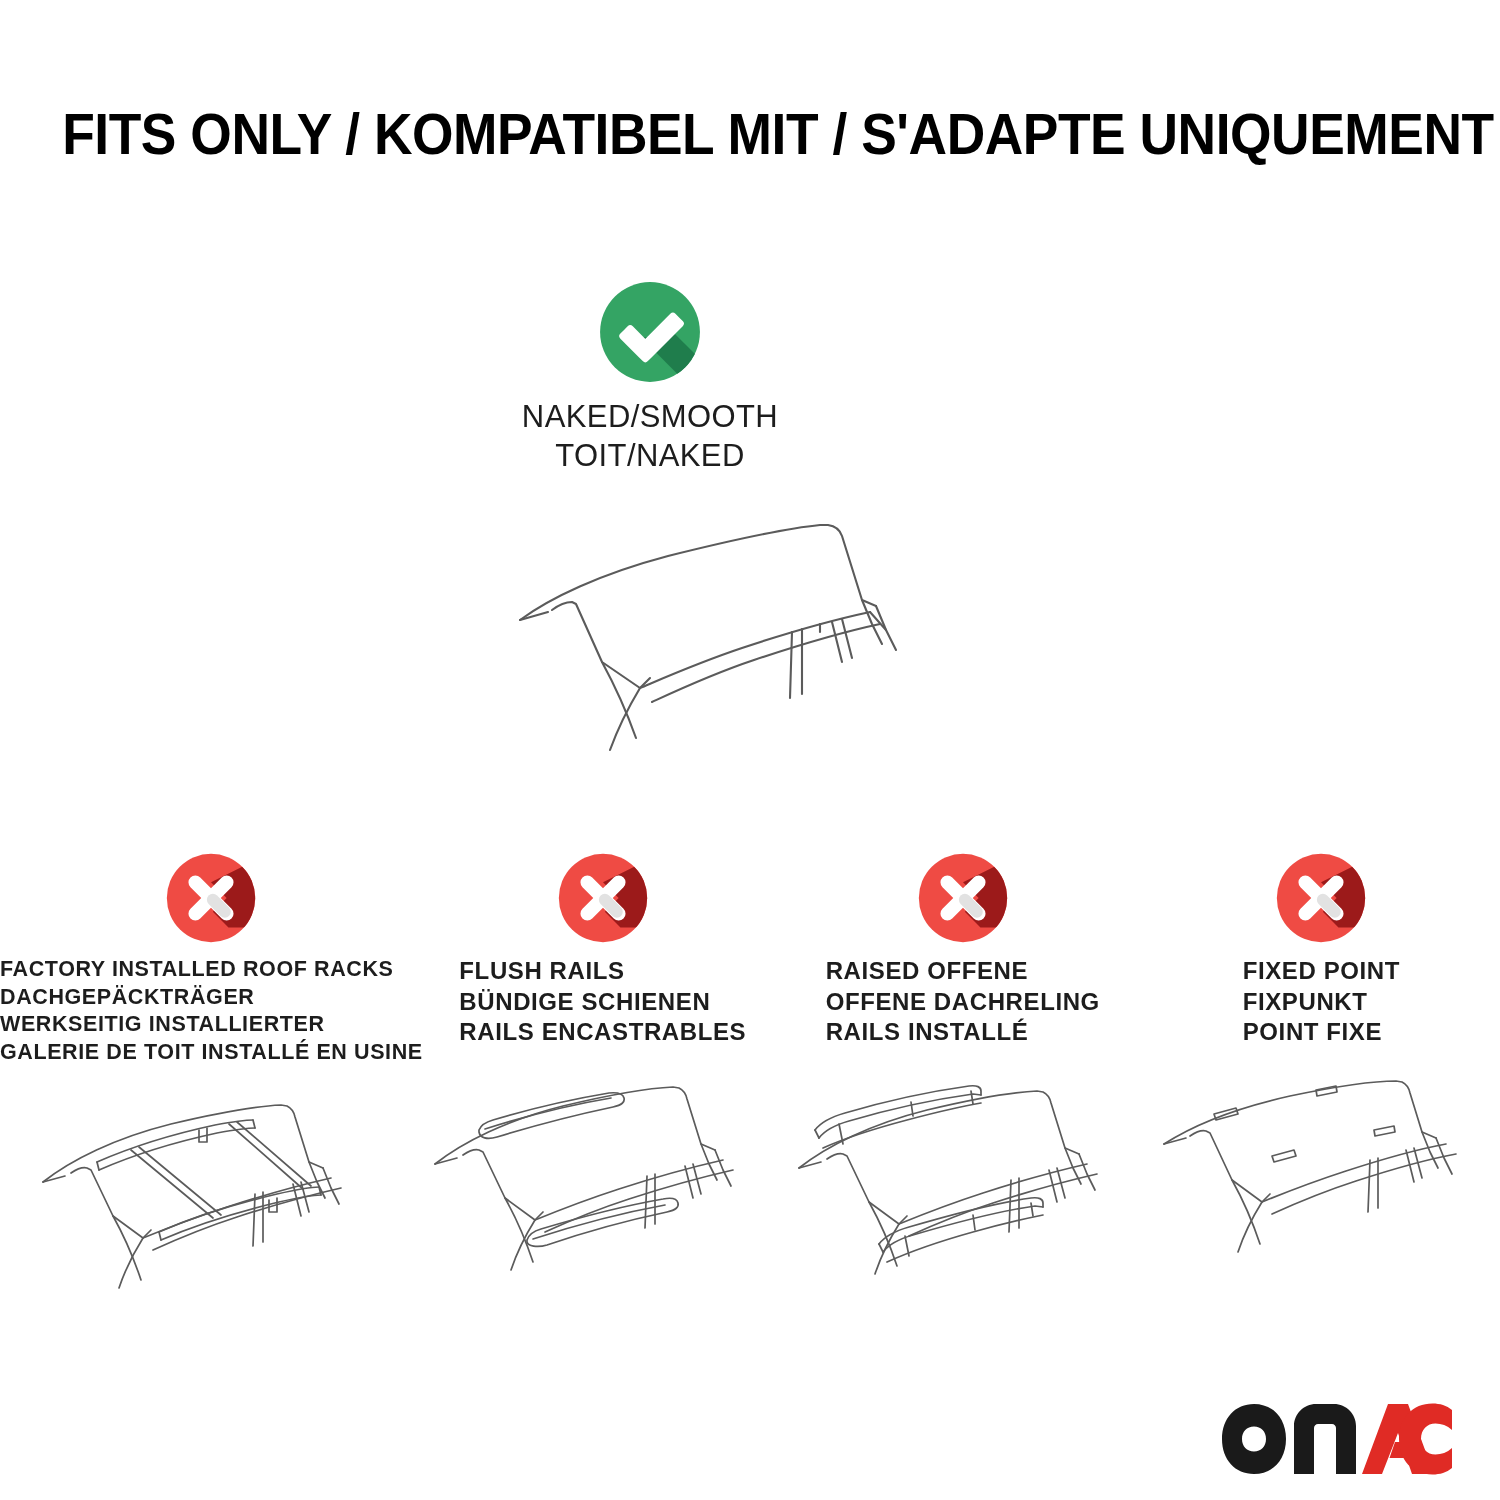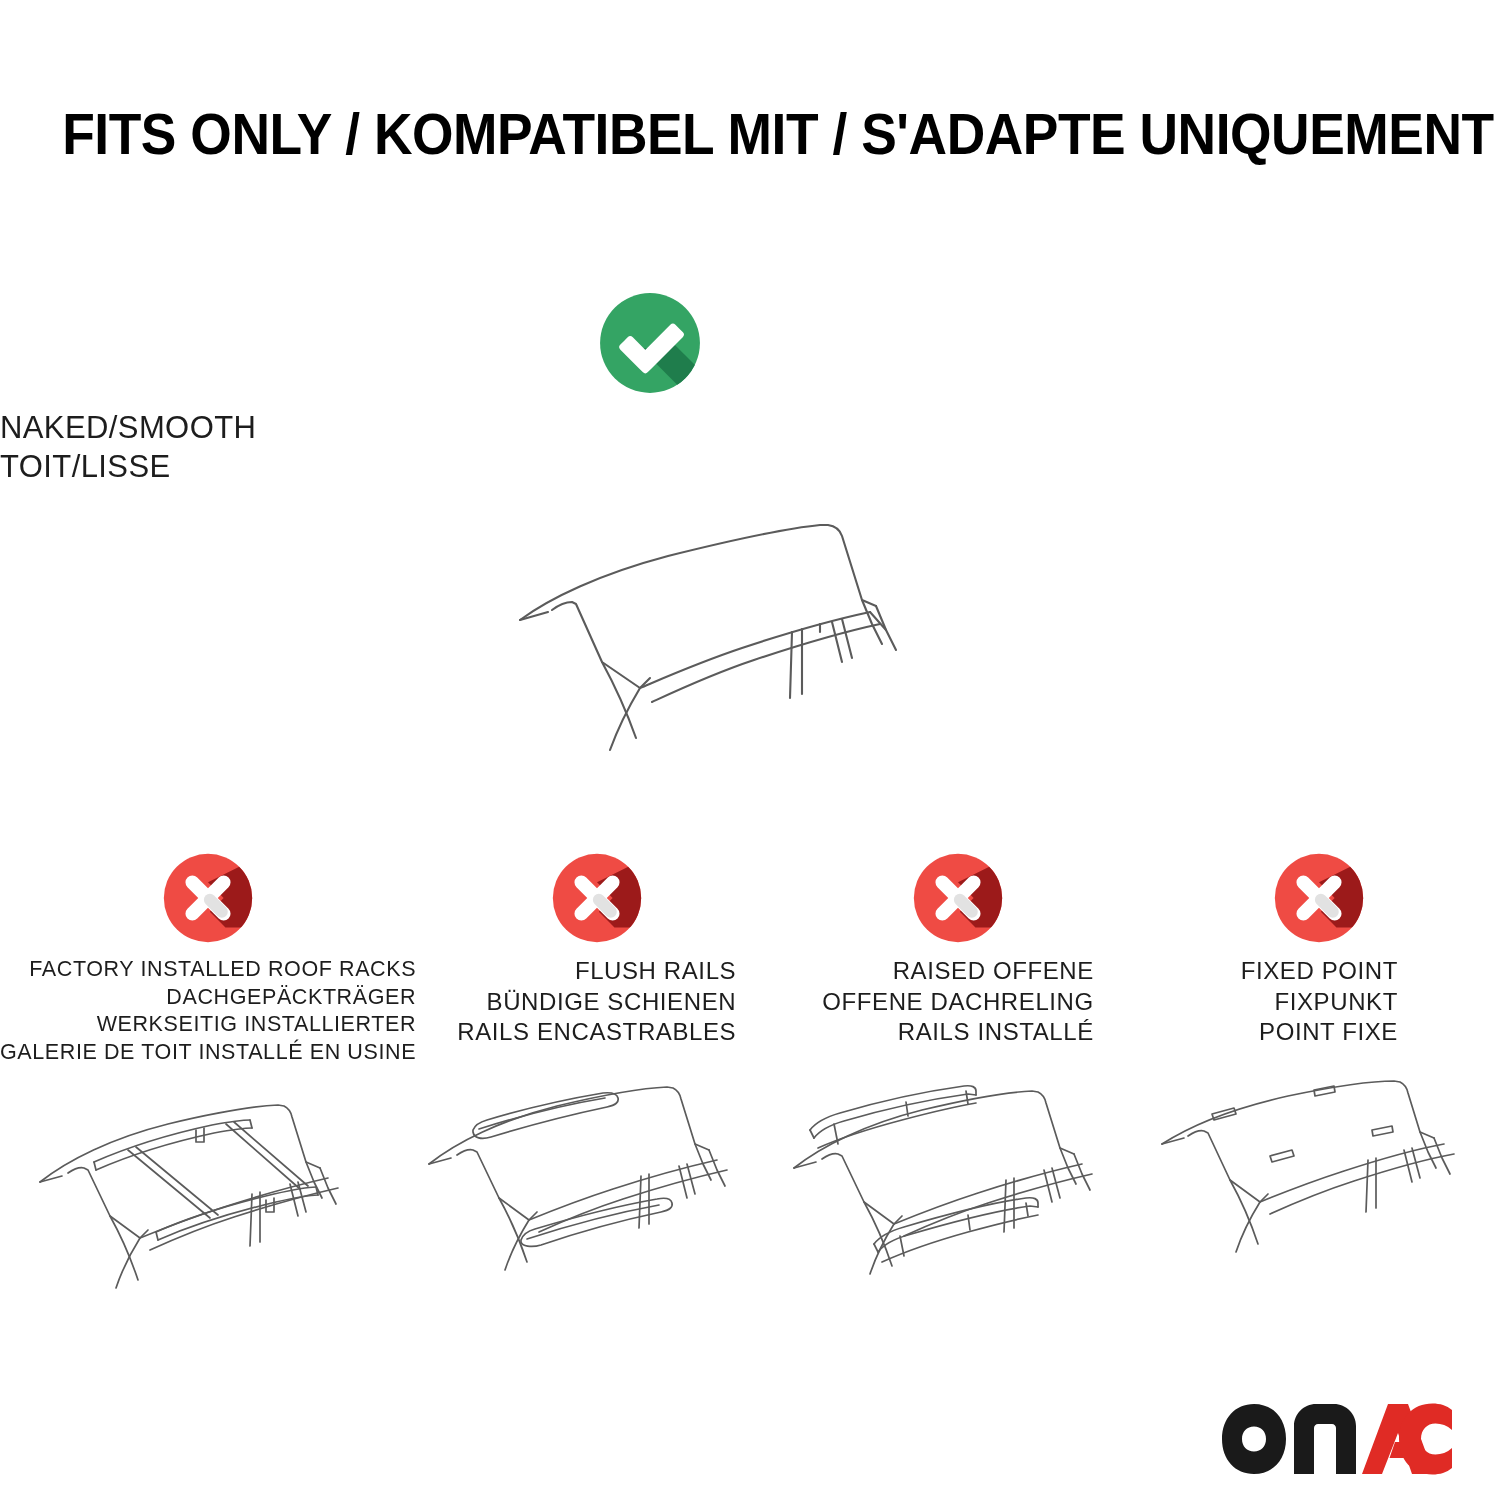--- a/index.html
+++ b/index.html
@@ -33,24 +33,24 @@
     color: #000000;
     letter-spacing: -0.5px;
     transform: scaleX(0.92);
     transform-origin: center;
     white-space: nowrap;
   }
 
   
   .approved-block {
     position: absolute;
-    top: 291px;
+    top: 280px;
     left: 0;
     width: 1300px;
-    text-align: left;
+    text-align: center;
   }
   .icon-wrap {
     width: 104px;
     height: 104px;
     margin: 0 auto;
     position: relative;
   }
   .icon-wrap svg { display: block; width: 100%; height: 100%; }
 
   .approved-labels {
@@ -94,22 +94,22 @@
     height: 92px;
   }
   .reject-icon svg { display: block; width: 100%; height: 100%; }
 
   .reject-labels {
     margin-top: 12px;
     font-size: 23px;
     line-height: 1.28;
     color: #1d1d1d;
     letter-spacing: 0.6px;
-    text-align: right;
-    font-weight: 400;
+    text-align: left;
+    font-weight: 700;
     white-space: nowrap;
   }
   .reject-col.c1 .reject-labels { font-size: 21.5px; }
   .reject-col.c2 .reject-labels { font-size: 24px; }
   .reject-col.c3 .reject-labels { font-size: 24px; }
   .reject-col.c4 .reject-labels { font-size: 24px; }
 
   .reject-art {
     margin-top: 24px;
     height: 240px;
@@ -152,21 +152,21 @@
       <g clip-path="url(#cc-clip)">
         <path d="M41.5 55.5 L56 70 L100 114 L118 96 L74 52 Z" fill="#1f7d4c"></path>
         <path d="M44 58 L60 74 L118 74 L118 52 Z" fill="#1f7d4c" opacity="0"></path>
       </g>
       <path d="M27.5 50.5 L24 54 L42 72 L45.5 75.5 L49 72 L79 42 L75.5 38.5 L72 35 L45.5 61.5 L31 47 Z" fill="#ffffff" stroke="#ffffff" stroke-width="7" stroke-linejoin="round" stroke-linecap="round"></path>
     </svg>
   </div>
 
   <div class="approved-labels">
     <div>NAKED/SMOOTH</div>
-    <div>TOIT/LISSE</div>
+    <div>TOIT/NAKED</div>
   </div>
 </div>
 
 <div class="naked-roof">
   <svg width="520" height="280" viewBox="0 0 520 280" xmlns="http://www.w3.org/2000/svg" aria-hidden="true">
     <g fill="none" stroke="#5b5b5b" stroke-width="2.1" stroke-linecap="round" stroke-linejoin="round">
 
       <path d="M30 108 C60 86 110 62 178 44 C250 26 300 16 330 13 L338 13 C345 14 350 18 352 24
                L372 88 L386 94"></path>
       <path d="M30 108 L58 100"></path>

